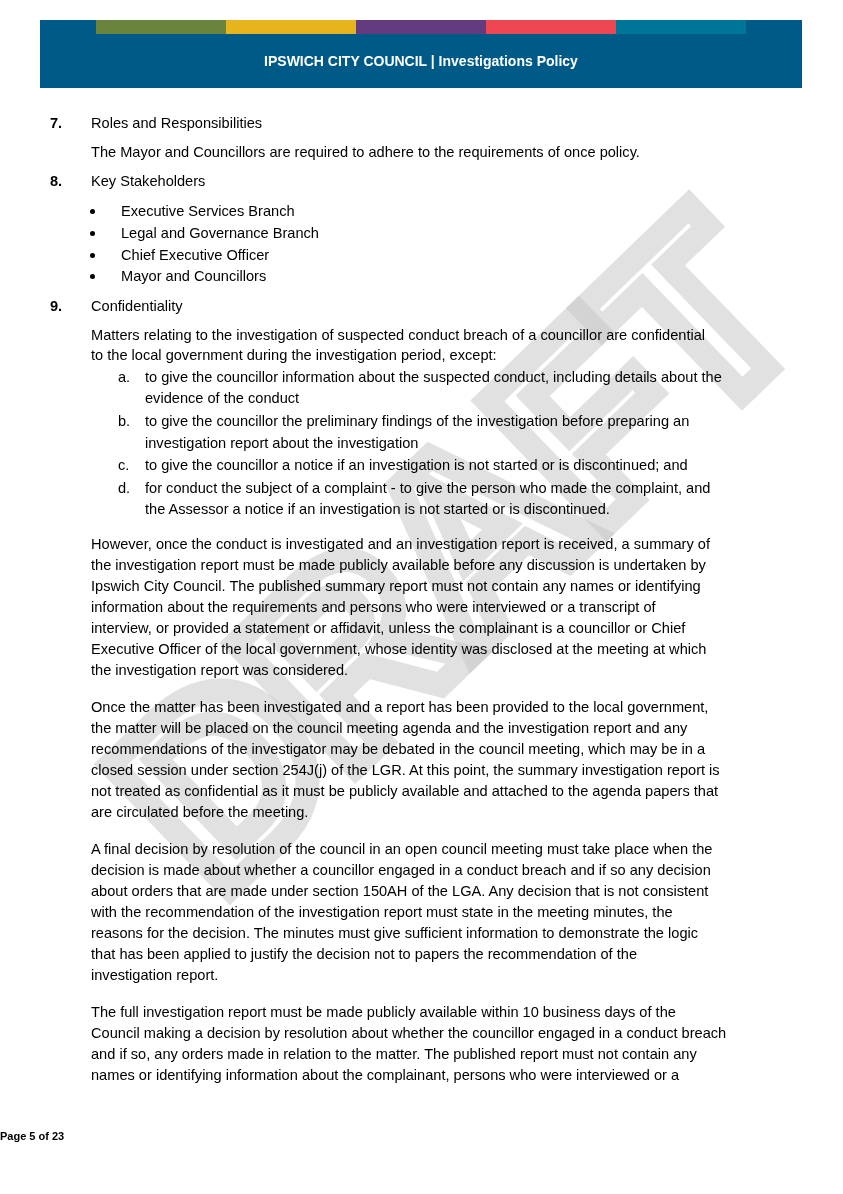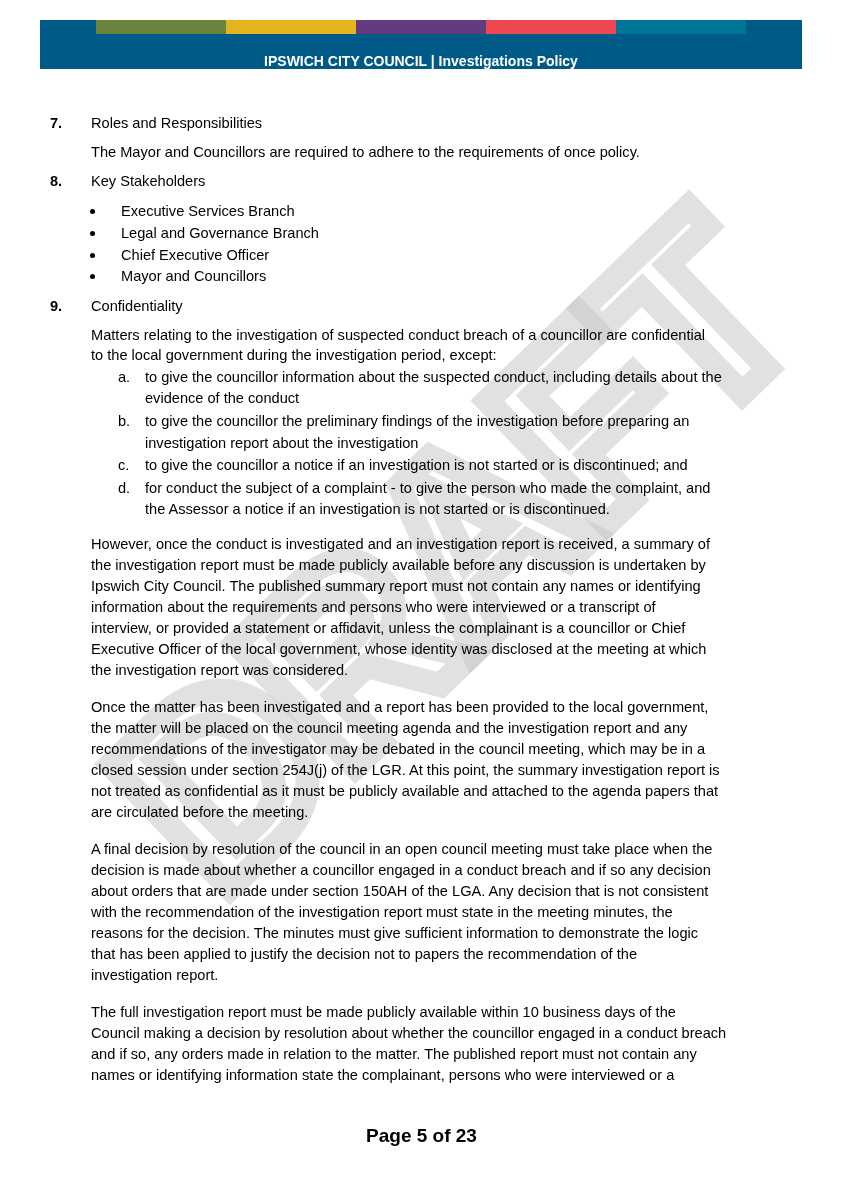--- a/index.html
+++ b/index.html
@@ -1,19 +1,19 @@
 <!DOCTYPE html>
 <html><head>
 <meta charset="utf-8">
 <style>
   html, body { margin: 0; padding: 0; background: #ffffff; }
   body { width: 843px; height: 1194px; position: relative; overflow: hidden;
          font-family: "Liberation Sans", "DejaVu Sans", sans-serif; color: #000; }
 
-  .header { position: absolute; left: 40px; top: 20px; width: 762px; height: 49px;
+  .header { position: absolute; left: 40px; top: 20px; width: 762px; height: 68px;
             background: #005a87; }
   .bands { position: absolute; left: 56px; top: 0; height: 14px; display: flex; }
   .band { width: 130px; height: 14px; }
   .header-title { position: absolute; left: 0; right: 0; top: 33px; text-align: center;
                   color: #ffffff; font-weight: bold; font-size: 14px; letter-spacing: 0; }
 
   .watermark { position: absolute; left: 60px; top: 470px; width: 700px;
                transform: rotate(-44deg); transform-origin: center;
                font-size: 250px; font-weight: bold; color: transparent;
                -webkit-text-stroke: 24px rgba(200,200,200,0.55);
@@ -23,22 +23,22 @@
   .content { position: absolute; left: 0; top: 0; width: 843px; z-index: 1; }
   .line { position: absolute; font-size: 14.6px; white-space: nowrap; line-height: 18px; }
   .num { position: absolute; left: 50px; font-weight: bold; font-size: 14.6px; line-height: 18px; }
   .heading { left: 91px; font-weight: normal; }
   .body { left: 91px; }
   .bullet-dot { position: absolute; left: 90px; width: 5px; height: 5px; border-radius: 50%; background: #000; }
   .bullet-text { left: 121px; }
   .letter { position: absolute; left: 118px; font-size: 14.6px; line-height: 18px; }
   .item { left: 145px; }
 
-  .footer { position: absolute; left: 0; right: 0; top: 1127px; text-align: center;
-            font-weight: bold; font-size: 19px; line-height: 18px; z-index: 1; }
+  .footer { position: absolute; left: 0; right: 0; top: 1127px; text-align: left;
+            font-weight: bold; font-size: 11px; line-height: 18px; z-index: 1; }
 </style>
 </head>
 <body>
 
 <div class="header">
   <div class="bands">
     <div class="band" style="background:#6a833d"></div>
     <div class="band" style="background:#e6b41c"></div>
     <div class="band" style="background:#633c80"></div>
     <div class="band" style="background:#ee4752"></div>
@@ -107,16 +107,16 @@
   <span class="line body" style="top:861px">decision is made about whether a councillor engaged in a conduct breach and if so any decision</span>
   <span class="line body" style="top:882px">about orders that are made under section 150AH of the LGA. Any decision that is not consistent</span>
   <span class="line body" style="top:903px">with the recommendation of the investigation report must state in the meeting minutes, the</span>
   <span class="line body" style="top:924px">reasons for the decision. The minutes must give sufficient information to demonstrate the logic</span>
   <span class="line body" style="top:945px">that has been applied to justify the decision not to papers the recommendation of the</span>
   <span class="line body" style="top:966px">investigation report.</span>
 
   <span class="line body" style="top:1003px">The full investigation report must be made publicly available within 10 business days of the</span>
   <span class="line body" style="top:1024px">Council making a decision by resolution about whether the councillor engaged in a conduct breach</span>
   <span class="line body" style="top:1045px">and if so, any orders made in relation to the matter. The published report must not contain any</span>
-  <span class="line body" style="top:1066px">names or identifying information state the complainant, persons who were interviewed or a</span>
+  <span class="line body" style="top:1066px">names or identifying information about the complainant, persons who were interviewed or a</span>
 </div>
 
 <div class="footer">Page 5 of 23</div>
 
 </body></html>

